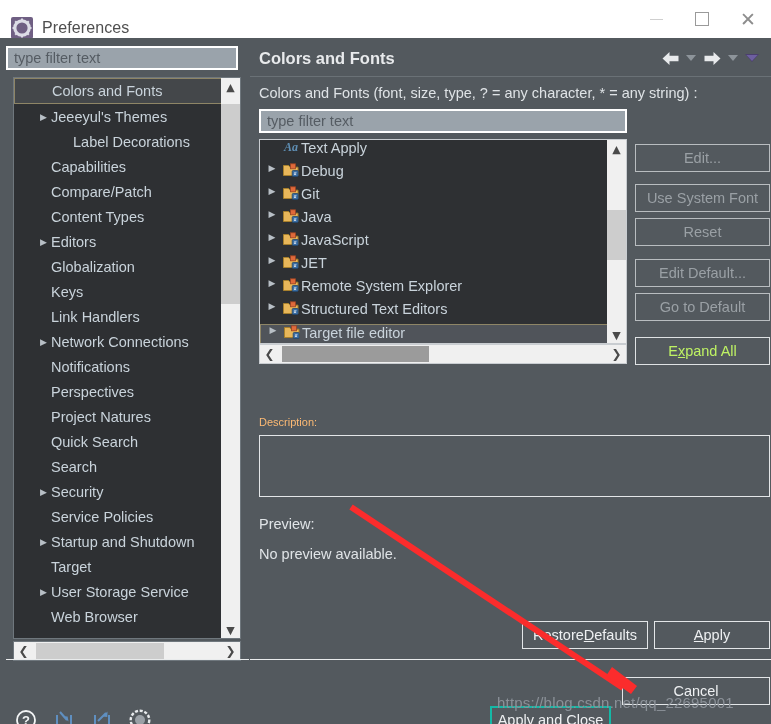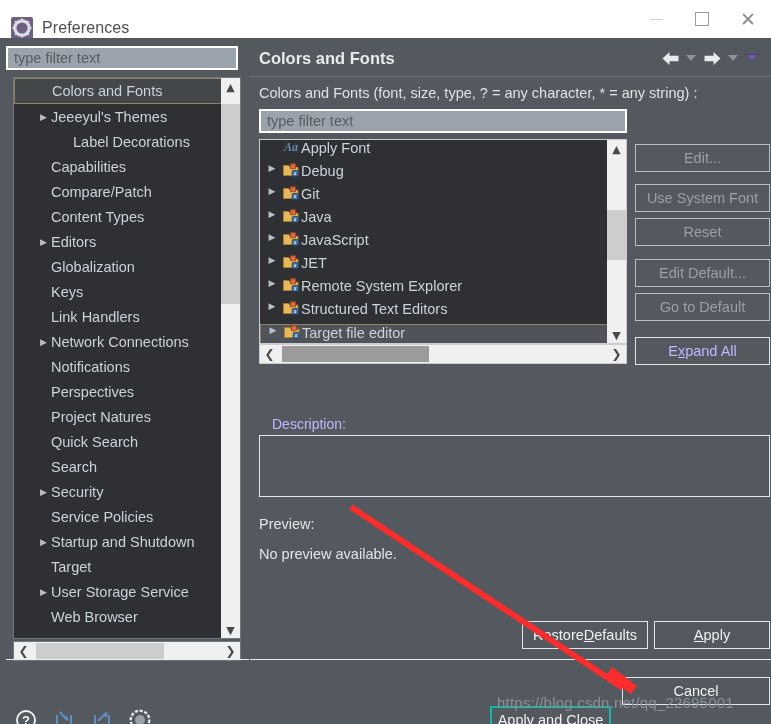--- a/index.html
+++ b/index.html
@@ -177,23 +177,23 @@
   .fhsb .arl{left:0;} .fhsb .arr{right:0;}
   .fhsb .thumb { position:absolute; left:22px; top:1px; width:147px; height:16px; background:#9b9b9b; }
 
   
   .sidebtn {
     position:absolute; left:385px; width:135px; height:28px;
     background:#53595e; border:1px solid #b9bdc0;
     display:flex; align-items:center; justify-content:center;
     font-size:14.5px; color:#9aa0a5;
   }
-  .sidebtn.enabled { color:#c4b5fd; border-color:#dfe2e4; }
-
-  .desc-label { position:absolute; left:22px; top:378px; font-size:14px; color:#c4b5fd; }
+  .sidebtn.enabled { color:#bef264; border-color:#dfe2e4; }
+
+  .desc-label { position:absolute; left:9px; top:378px; font-size:11px; color:#fdba74; }
   .desc-box {
     position:absolute; left:9px; top:397px; width:511px; height:62px;
     background:#53595e; border:1px solid #e3e6e8;
   }
   .prev-label { position:absolute; left:9px; top:478px; font-size:14.5px; color:#e0e4e7; }
   .prev-text { position:absolute; left:9px; top:508px; font-size:14.5px; color:#e0e4e7; }
 
   .btn {
     position:absolute; height:28px;
     background:#53595e; border:1px solid #e3e6e8;
@@ -422,21 +422,21 @@
 
       <div class="filterbox2">
         <span class="ph">type filter text</span>
       </div>
 
       <div class="ftreebox">
         <div class="ftree-scroll" id="font-tree-items">
             <div class="fitem">
               <span class="arw"></span>
               <span class="aa">Aa</span>
-              <span>Apply  Font</span>
+              <span>Text  Apply</span>
             </div>
             <div class="fitem">
               <span class="arw">▶</span>
               <span class="fico">
                 <svg width="16" height="14" viewBox="0 0 16 14">
                   <path d="M0.5 2.5 L0.5 12.5 L15 12.5 L15 4.2 L7 4.2 L5.6 2.5 Z" fill="#e8b75a" stroke="#a8802c" stroke-width="1"></path>
                   <rect x="7.5" y="0.8" width="5" height="5" fill="#e06a3a" stroke="#9c4424" stroke-width="0.8"></rect>
                   <rect x="9.2" y="7.5" width="6" height="6" rx="1" fill="#3a6ea5" stroke="#22456a" stroke-width="0.8"></rect>
                   <text x="12.2" y="12.4" text-anchor="middle" font-size="5.4" fill="#ffffff" font-family="Liberation Serif, serif" font-style="italic">a</text>
                 </svg>

